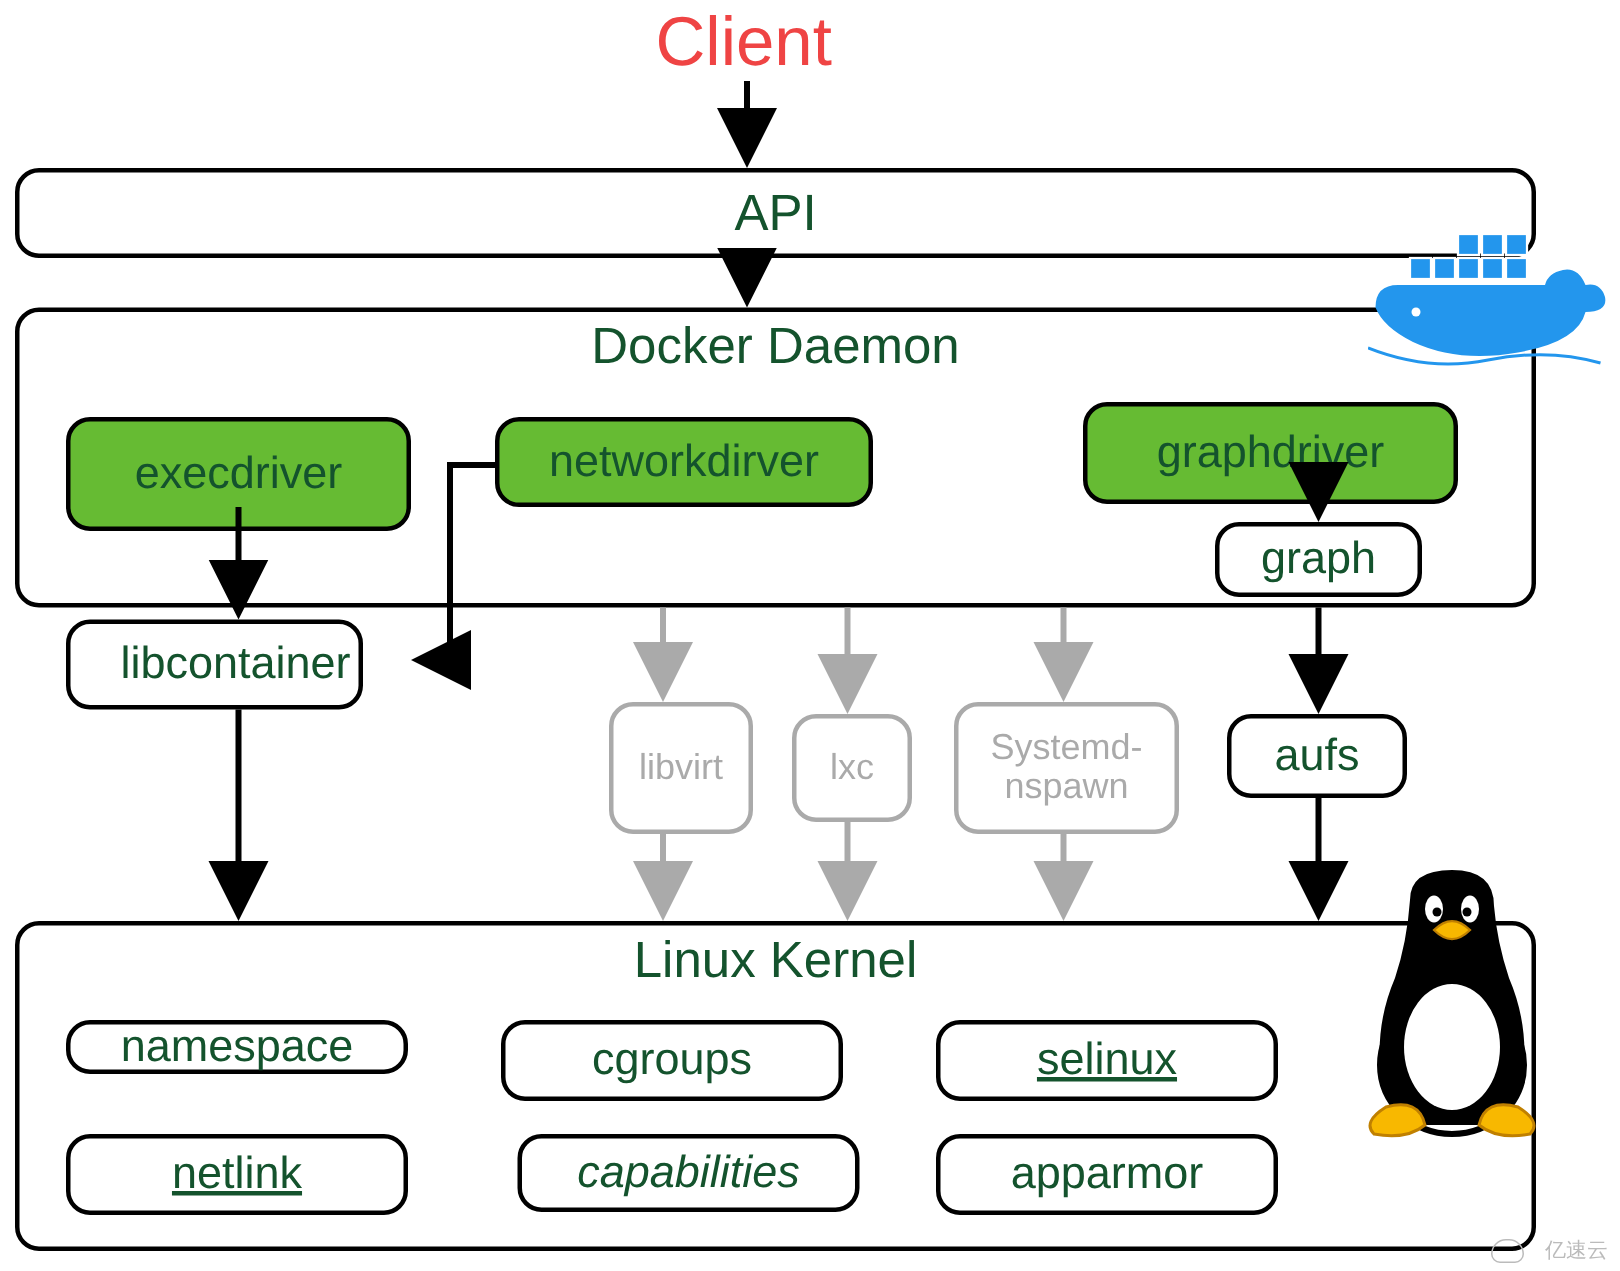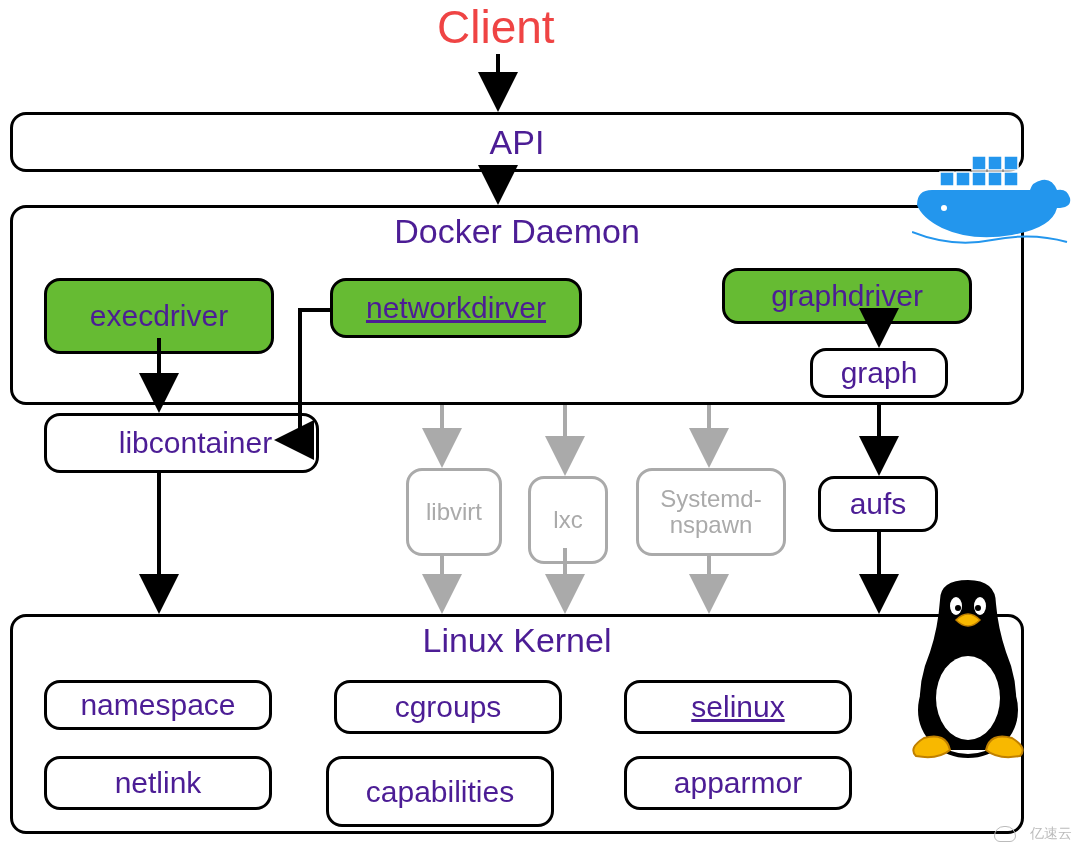--- a/index.html
+++ b/index.html
@@ -16,21 +16,21 @@
   .box {
     position: absolute;
     border: 3.5px solid #000;
     border-radius: 16px;
     background: #fff;
     display: flex;
     align-items: center;
     justify-content: center;
     font-size: 30px;
     font-weight: 400;
-    color: #4c1d95;
+    color: #14532d;
     text-align: center;
   }
   .green { background: #66bb33; }
   .faded { color: #aaa; border-color: #aaa; }
   .arrow-svg {
     position: absolute;
     top: 0; left: 0;
     pointer-events: none;
   }
   .label {
@@ -60,45 +60,45 @@
 
 <div class="label" style="left:437px; top:0px; font-size:46px;">Client</div>
 
 <div class="box" style="left:10px; top:112px; width:1014px; height:60px; font-size:34px;">API</div>
 
 <div class="box" style="left:10px; top:205px; width:1014px; height:200px; align-items:flex-start; justify-content:center; padding-top:4px; font-size:34px;">
   <span>Docker Daemon</span>
 </div>
 
 <div class="box green" style="left:44px; top:278px; width:230px; height:76px;">execdriver</div>
-<div class="box green" style="left:330px; top:278px; width:252px; height:60px;text-decoration:underline;">networkdirver</div>
-<div class="box green" style="left:722px; top:268px; width:250px; height:56px;">graphdriver</div>
+<div class="box green" style="left:330px; top:278px; width:252px; height:60px;">networkdirver</div>
+<div class="box green" style="left:722px; top:268px; width:250px; height:68px;">graphdriver</div>
 
 <div class="box" style="left:810px; top:348px; width:138px; height:50px;">graph</div>
 
-<div class="box" style="left:44px; top:413px; width:275px; height:60px;padding-left:28px;">libcontainer</div>
+<div class="box" style="left:44px; top:413px; width:198px; height:60px;padding-left:28px;">libcontainer</div>
 
 <div class="box faded" style="left:406px; top:468px; width:96px; height:88px; font-size:24px; line-height:1.1;">
   <span style="word-break:break-all; padding:0 6px;">libvirt</span>
 </div>
-<div class="box faded" style="left:528px; top:476px; width:80px; height:88px; font-size:24px;">lxc</div>
+<div class="box faded" style="left:528px; top:476px; width:80px; height:72px; font-size:24px;">lxc</div>
 <div class="box faded" style="left:636px; top:468px; width:150px; height:88px; font-size:24px; line-height:1.1;">Systemd-nspawn</div>
 
 <div class="box" style="left:818px; top:476px; width:120px; height:56px;">aufs</div>
 
 <div class="box" style="left:10px; top:614px; width:1014px; height:220px; align-items:flex-start; justify-content:center; padding-top:4px; font-size:34px;">
   <span>Linux Kernel</span>
 </div>
 
-<div class="box" style="left:44px; top:680px; width:228px; height:50px;">namespace</div>
+<div class="box" style="left:44px; top:680px; width:228px; height:36px;">namespace</div>
 <div class="box" style="left:334px; top:680px; width:228px; height:54px;">cgroups</div>
 <div class="box" style="left:624px; top:680px; width:228px; height:54px;text-decoration:underline;">selinux</div>
 
-<div class="box" style="left:44px; top:756px; width:228px; height:54px;">netlink</div>
-<div class="box" style="left:326px; top:756px; width:228px; height:71px;">capabilities</div>
+<div class="box" style="left:44px; top:756px; width:228px; height:54px;text-decoration:underline;">netlink</div>
+<div class="box" style="left:345px; top:756px; width:228px; height:52px;font-style:italic;">capabilities</div>
 <div class="box" style="left:624px; top:756px; width:228px; height:54px;">apparmor</div>
 
 <svg class="arrow-svg" width="1080" height="847">
   <defs>
     <marker id="arrh" markerWidth="12" markerHeight="12" refX="8" refY="5" orient="auto">
       <path d="M0,0 L10,5 L0,10 Z" fill="#000"></path>
     </marker>
     <marker id="arrh-faded" markerWidth="12" markerHeight="12" refX="8" refY="5" orient="auto">
       <path d="M0,0 L10,5 L0,10 Z" fill="#aaa"></path>
     </marker>

